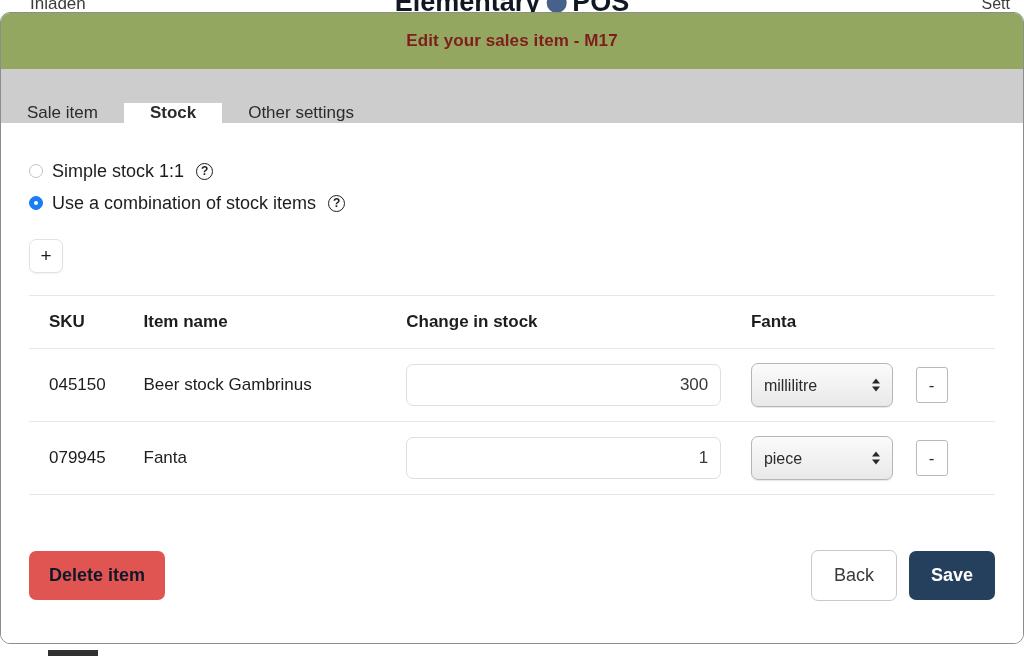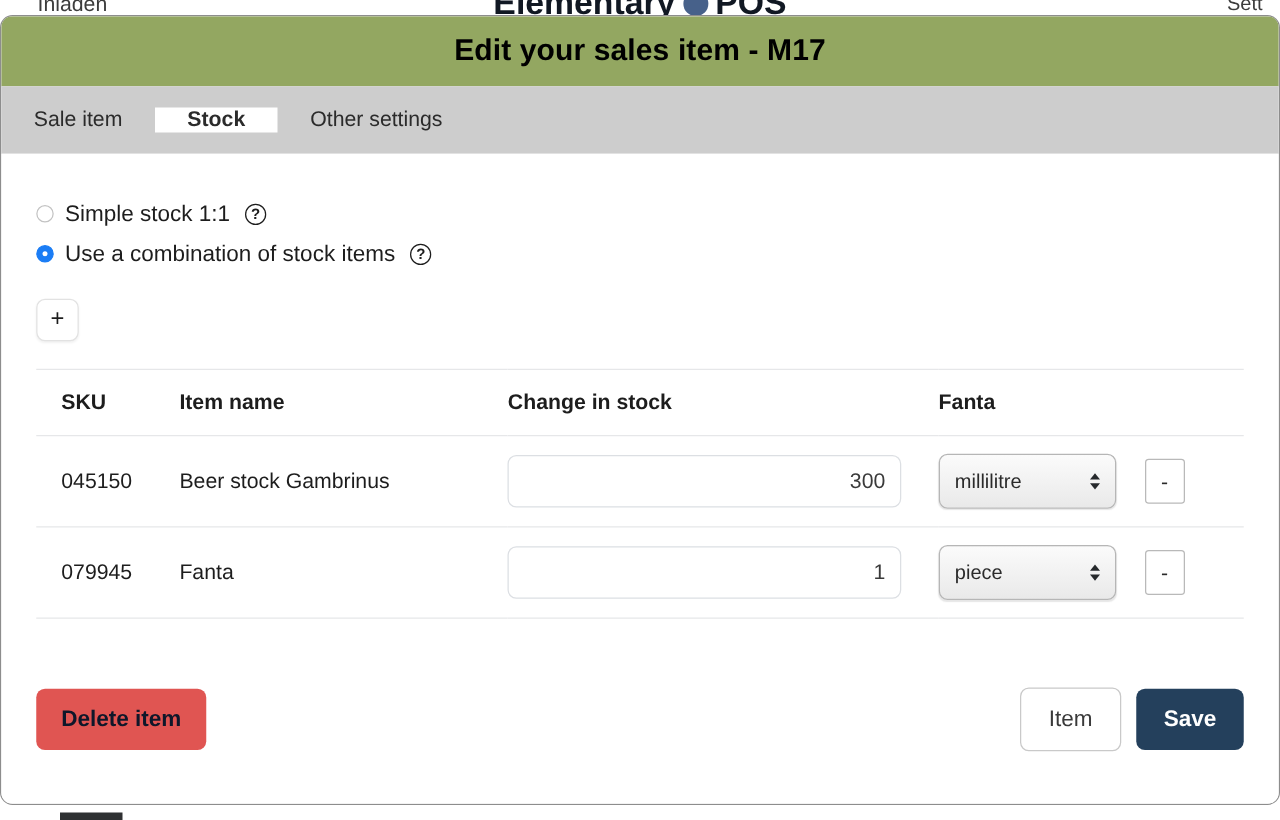--- a/index.html
+++ b/index.html
@@ -69,33 +69,33 @@
   
   #modal-header {
     height: 56px;
     min-height: 56px;
     background: #93a761;
     display: flex;
     align-items: center;
     justify-content: center;
   }
   #modal-title {
-    font-size: 24px;
-    font-weight: bold;
-    color: #000000;
+    font-size: 17px;
+    font-weight: bold;
+    color: #7f1d1d;
     letter-spacing: 0.1px;
   }
 
   
   #tabs {
     height: 54px;
     min-height: 54px;
     background: #cdcdcd;
     display: flex;
-    align-items: center;
+    align-items: flex-end;
     padding-left: 0px;
   }
   .tab {
     display: flex;
     align-items: center;
     padding: 0 26px;
     font-size: 17px;
     color: #2b2b2b;
     cursor: pointer;
     background: transparent;
@@ -425,20 +425,20 @@
             <button class="remove-button">-</button>
           </td>
         </tr>
 
       </tbody>
     </table>
 
     <div id="modal-footer">
       <button id="delete-item-button">Delete item</button>
       <div class="footer-spacer"></div>
-      <button id="back-button">Item</button>
+      <button id="back-button">Back</button>
       <button id="save-button">Save</button>
     </div>
 
   </div>
 </div>
 
 <div id="taskbar-nub"></div>
 
 </body></html>

